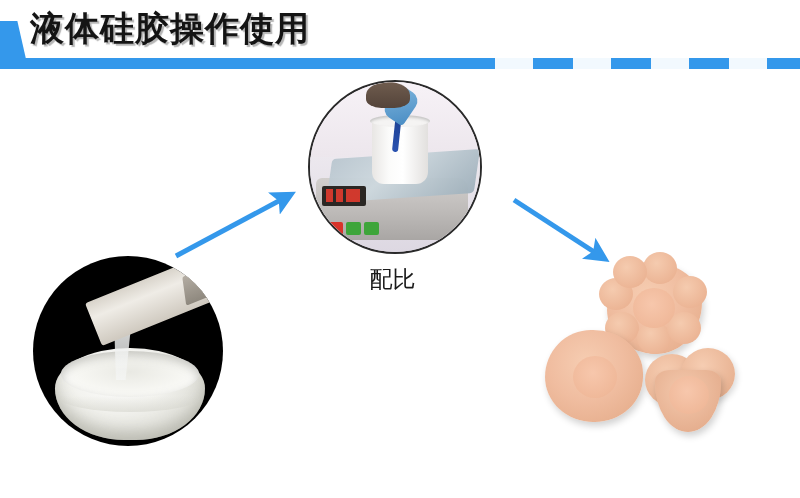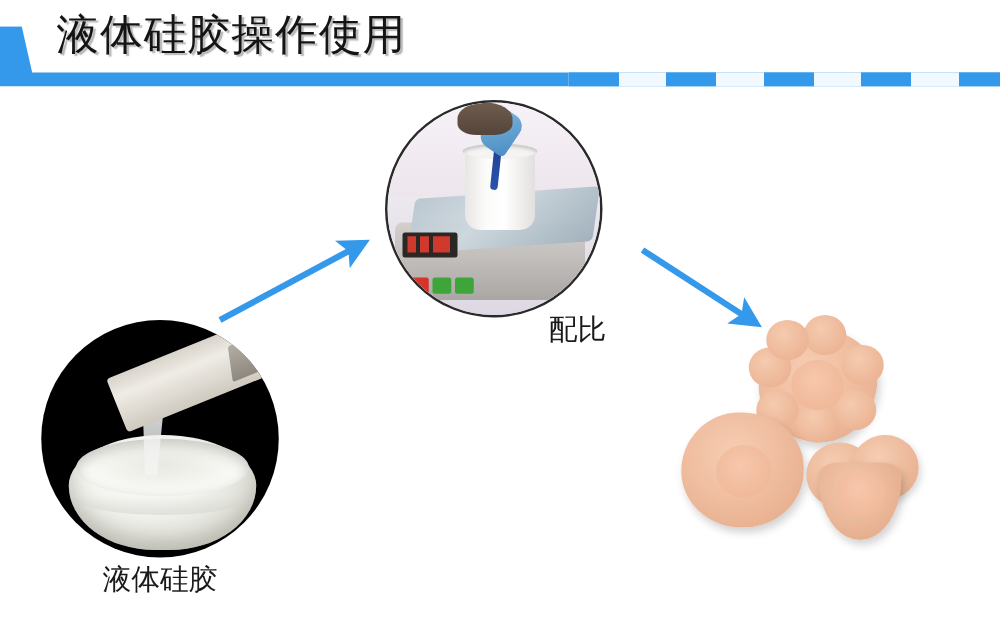--- a/index.html
+++ b/index.html
@@ -25,27 +25,26 @@
     position: absolute;
     left: 0; top: 21px;
     width: 28px; height: 47px;
     background: #3498eb;
     clip-path: polygon(0% 0%, 62% 0%, 100% 100%, 0% 100%);
   }
   #header-title {
     position: absolute;
     left: 30px; top: 4px;
     font-size: 34px;
-    font-weight: normal;
+    font-weight: bold;
     color: #141414;
     letter-spacing: 1px;
     line-height: 48px;
     text-shadow: 2px 2px 1px rgba(120,120,120,0.55);
     white-space: nowrap;
-    margin-left: 15px;
   }
   #header-rule {
     position: absolute;
     left: 0; top: 58px;
     width: 800px; height: 11px;
     background: #3498eb;
   }
   #header-rule-dashes {
     position: absolute;
     left: 455px; top: 58px;
@@ -221,21 +220,21 @@
     border-radius: 50% 50% 35% 35%;
   }
   #ratio-pour {
     position: absolute;
     left: 84px; top: 30px;
     width: 6px; height: 40px;
     background: linear-gradient(to bottom, #1c3f8f, #2a52b0);
     border-radius: 3px;
     transform: rotate(6deg);
   }
-  #node-ratio .node-caption { top: 168px; text-align: right; }
+  #node-ratio .node-caption { top: 184px; }
 
   
   #node-product { left: 545px; top: 190px; width: 215px; height: 215px; }
   .prod {
     position: absolute;
     background: radial-gradient(circle at 42% 36%, #f6cdb2 0%, #f0bda0 45%, #e2a885 100%);
     box-shadow: 2px 4px 7px rgba(0,0,0,0.18);
   }
   .prod-center {
     position: absolute;
@@ -306,21 +305,20 @@
 
   <div class="node" id="node-silicone">
     <div id="photo-silicone">
       <div id="silicone-tub"></div>
       <div id="silicone-tub-rim"></div>
       <div id="silicone-tub-band"></div>
       <div id="silicone-stream"></div>
       <div id="silicone-spatula"></div>
       <div id="silicone-spatula-tip"></div>
     </div>
-    <div class="node-caption">液体硅胶</div>
   </div>
 
   <div class="node" id="node-ratio">
     <div id="photo-ratio">
       <div id="ratio-wall"></div>
       <div id="ratio-counter"></div>
       <div id="ratio-scale-body"></div>
       <div id="ratio-scale-plate"></div>
       <div id="ratio-display"></div>
       <div id="ratio-display-digits"></div>

